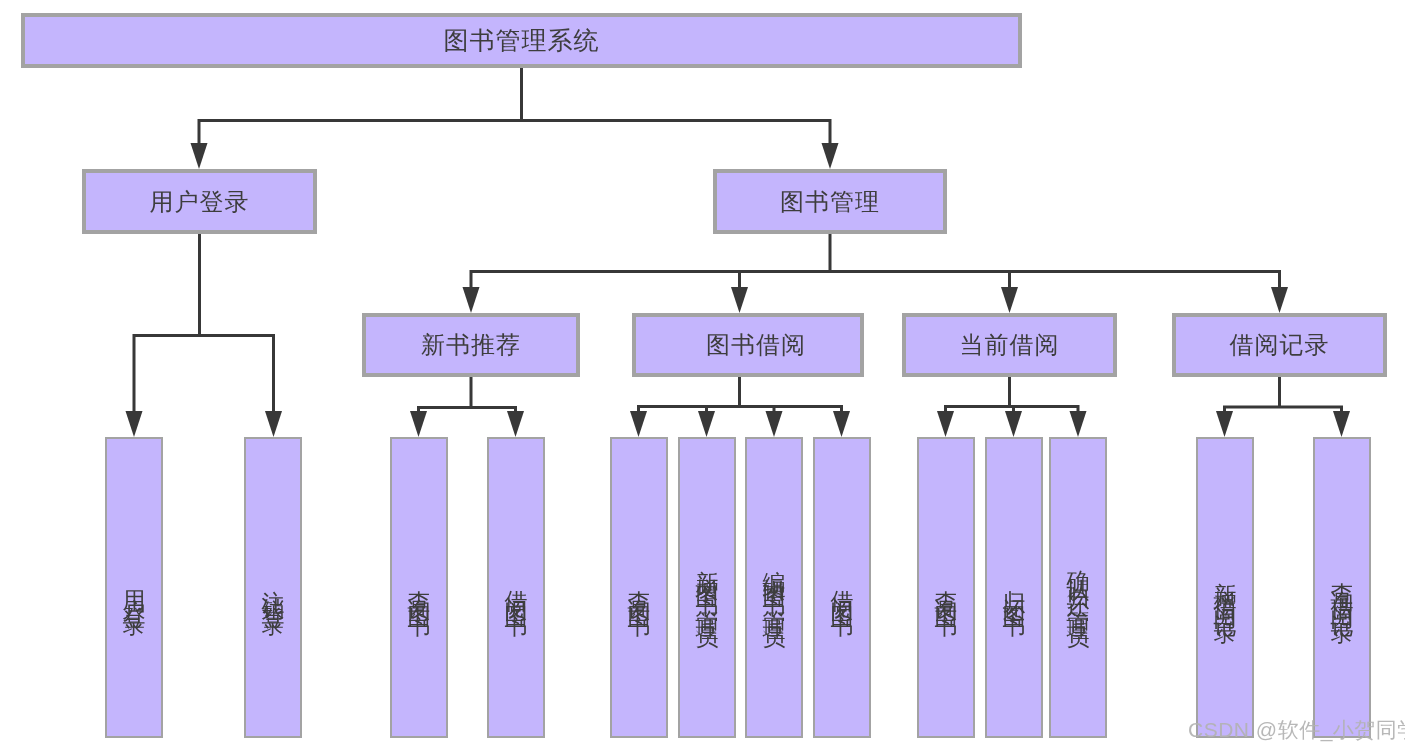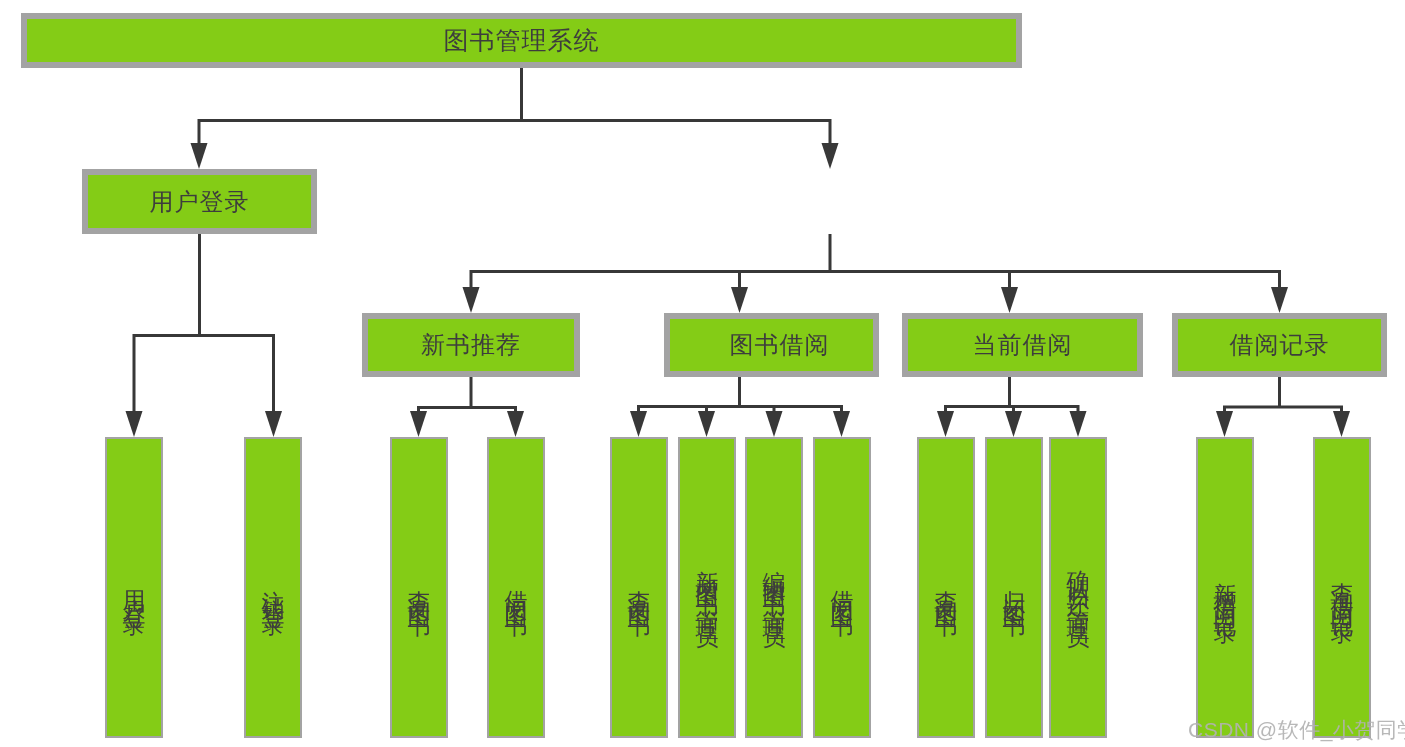--- a/index.html
+++ b/index.html
@@ -12,22 +12,22 @@
     overflow: hidden;
   }
   .connectors {
     position: absolute;
     left: 0; top: 0;
     width: 1405px; height: 747px;
     z-index: 0;
   }
   .node {
     position: absolute;
-    background: #84cc16;
-    border: 6px solid #a3a3a3;
+    background: #c4b5fd;
+    border: 4px solid #a3a3a3;
     color: #3d3d3d;
     display: flex;
     align-items: center;
     justify-content: center;
     z-index: 1;
   }
   .hbox { font-size: 24px; letter-spacing: 1px; }
   .root { font-size: 25px; }
   .vbox {
     top: 437px;
@@ -99,28 +99,31 @@
     </g>
   </svg>
 
   <div class="node hbox root" style="left:21px; top:13px; width:1001px; height:55px;">
     <span>图书管理系统</span>
   </div>
 
   <div class="node hbox" style="left:82px; top:169px; width:235px; height:65px;">
     <span>用户登录</span>
   </div>
+  <div class="node hbox" style="left:713px; top:169px; width:234px; height:65px;">
+    <span>图书管理</span>
+  </div>
 
   <div class="node hbox" style="left:362px; top:313px; width:218px; height:64px;align-items:center;">
     <span>新书推荐</span>
   </div>
-  <div class="node hbox" style="left:664px; top:313px; width:215px; height:64px;padding-left:16px;">
+  <div class="node hbox" style="left:632px; top:313px; width:232px; height:64px;padding-left:16px;">
     <span>图书借阅</span>
   </div>
-  <div class="node hbox" style="left:902px; top:313px; width:241px; height:64px;">
+  <div class="node hbox" style="left:902px; top:313px; width:215px; height:64px;">
     <span>当前借阅</span>
   </div>
   <div class="node hbox" style="left:1172px; top:313px; width:215px; height:64px;">
     <span>借阅记录</span>
   </div>
 
   <div class="node vbox" style="left:105px;">
     <span class="vtext">用户登录</span>
   </div>
   <div class="node vbox" style="left:244px;">

